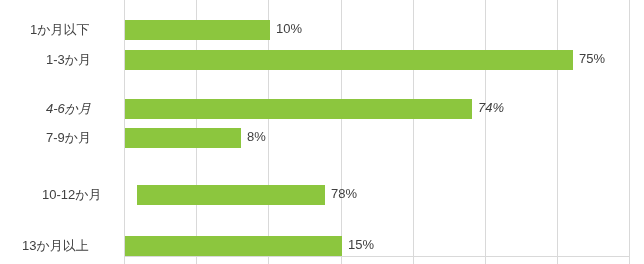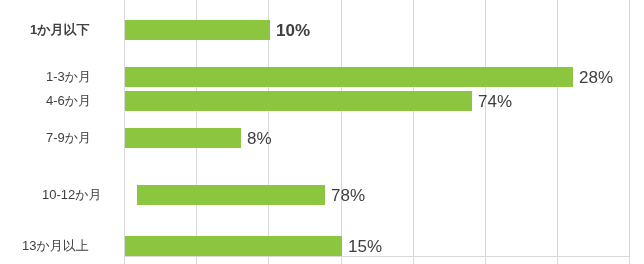--- a/index.html
+++ b/index.html
@@ -56,53 +56,53 @@
     white-space: nowrap;
   }
   .bar {
     position: absolute;
     left: 0;
     background: #8cc63e;
   }
   .value-label {
     position: absolute;
     color: #404040;
-    font-size: 17px;
+    font-size: 13px;
     white-space: nowrap;
   }
 </style>
 </head>
 <body>
 
 <div id="chart-root">
 
   <div class="gridline" style="left:124px;"></div>
   <div class="gridline" style="left:196px;"></div>
   <div class="gridline" style="left:268px;"></div>
   <div class="gridline" style="left:341px;"></div>
   <div class="gridline" style="left:413px;"></div>
   <div class="gridline" style="left:485px;"></div>
   <div class="gridline" style="left:557px;"></div>
   <div class="gridline" style="left:629px;"></div>
 
   <div class="axis-line"></div>
 
-  <div class="row" style="top:8px;font-weight:bold;">
+  <div class="row" style="top:8px;">
     <div class="cat-label" style="left:30px; top:13px;">1か月以下</div>
     <div class="bar" style="left:125px; top:12px; width:145px; height:20px;"></div>
     <div class="value-label" style="left:276px; top:13px;">10%</div>
   </div>
 
-  <div class="row" style="top:55px;">
+  <div class="row" style="top:38px;">
     <div class="cat-label" style="left:46px; top:13px;">1-3か月</div>
     <div class="bar" style="left:125px; top:12px; width:448px; height:20px;"></div>
-    <div class="value-label" style="left:579px; top:13px;">28%</div>
+    <div class="value-label" style="left:579px; top:13px;">75%</div>
   </div>
 
-  <div class="row" style="top:79px;">
+  <div class="row" style="top:87px;font-style:italic;">
     <div class="cat-label" style="left:46px; top:13px;">4-6か月</div>
     <div class="bar" style="left:125px; top:12px; width:347px; height:20px;"></div>
     <div class="value-label" style="left:478px; top:13px;">74%</div>
   </div>
 
   <div class="row" style="top:116px;">
     <div class="cat-label" style="left:46px; top:13px;">7-9か月</div>
     <div class="bar" style="left:125px; top:12px; width:116px; height:20px;"></div>
     <div class="value-label" style="left:247px; top:13px;">8%</div>
   </div>

